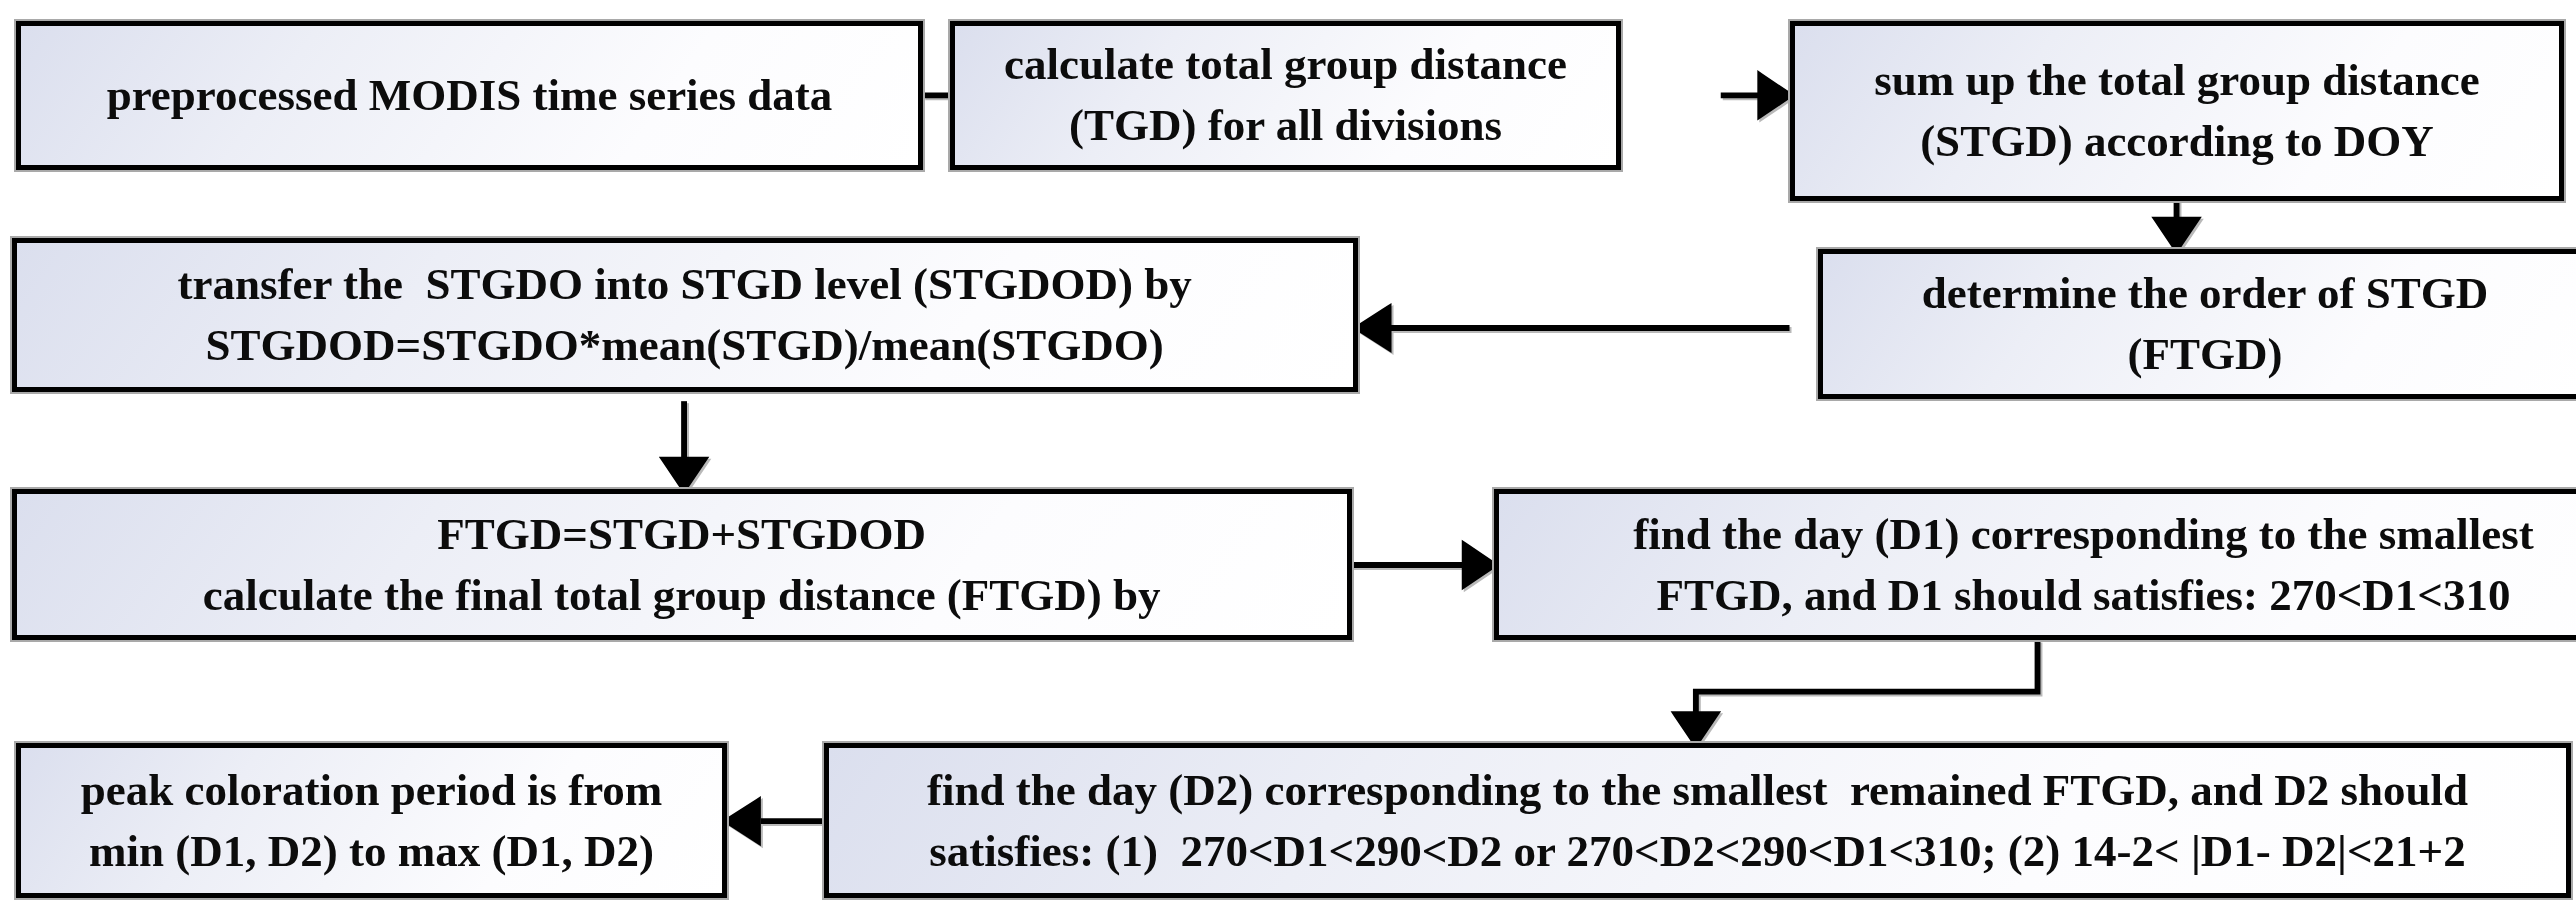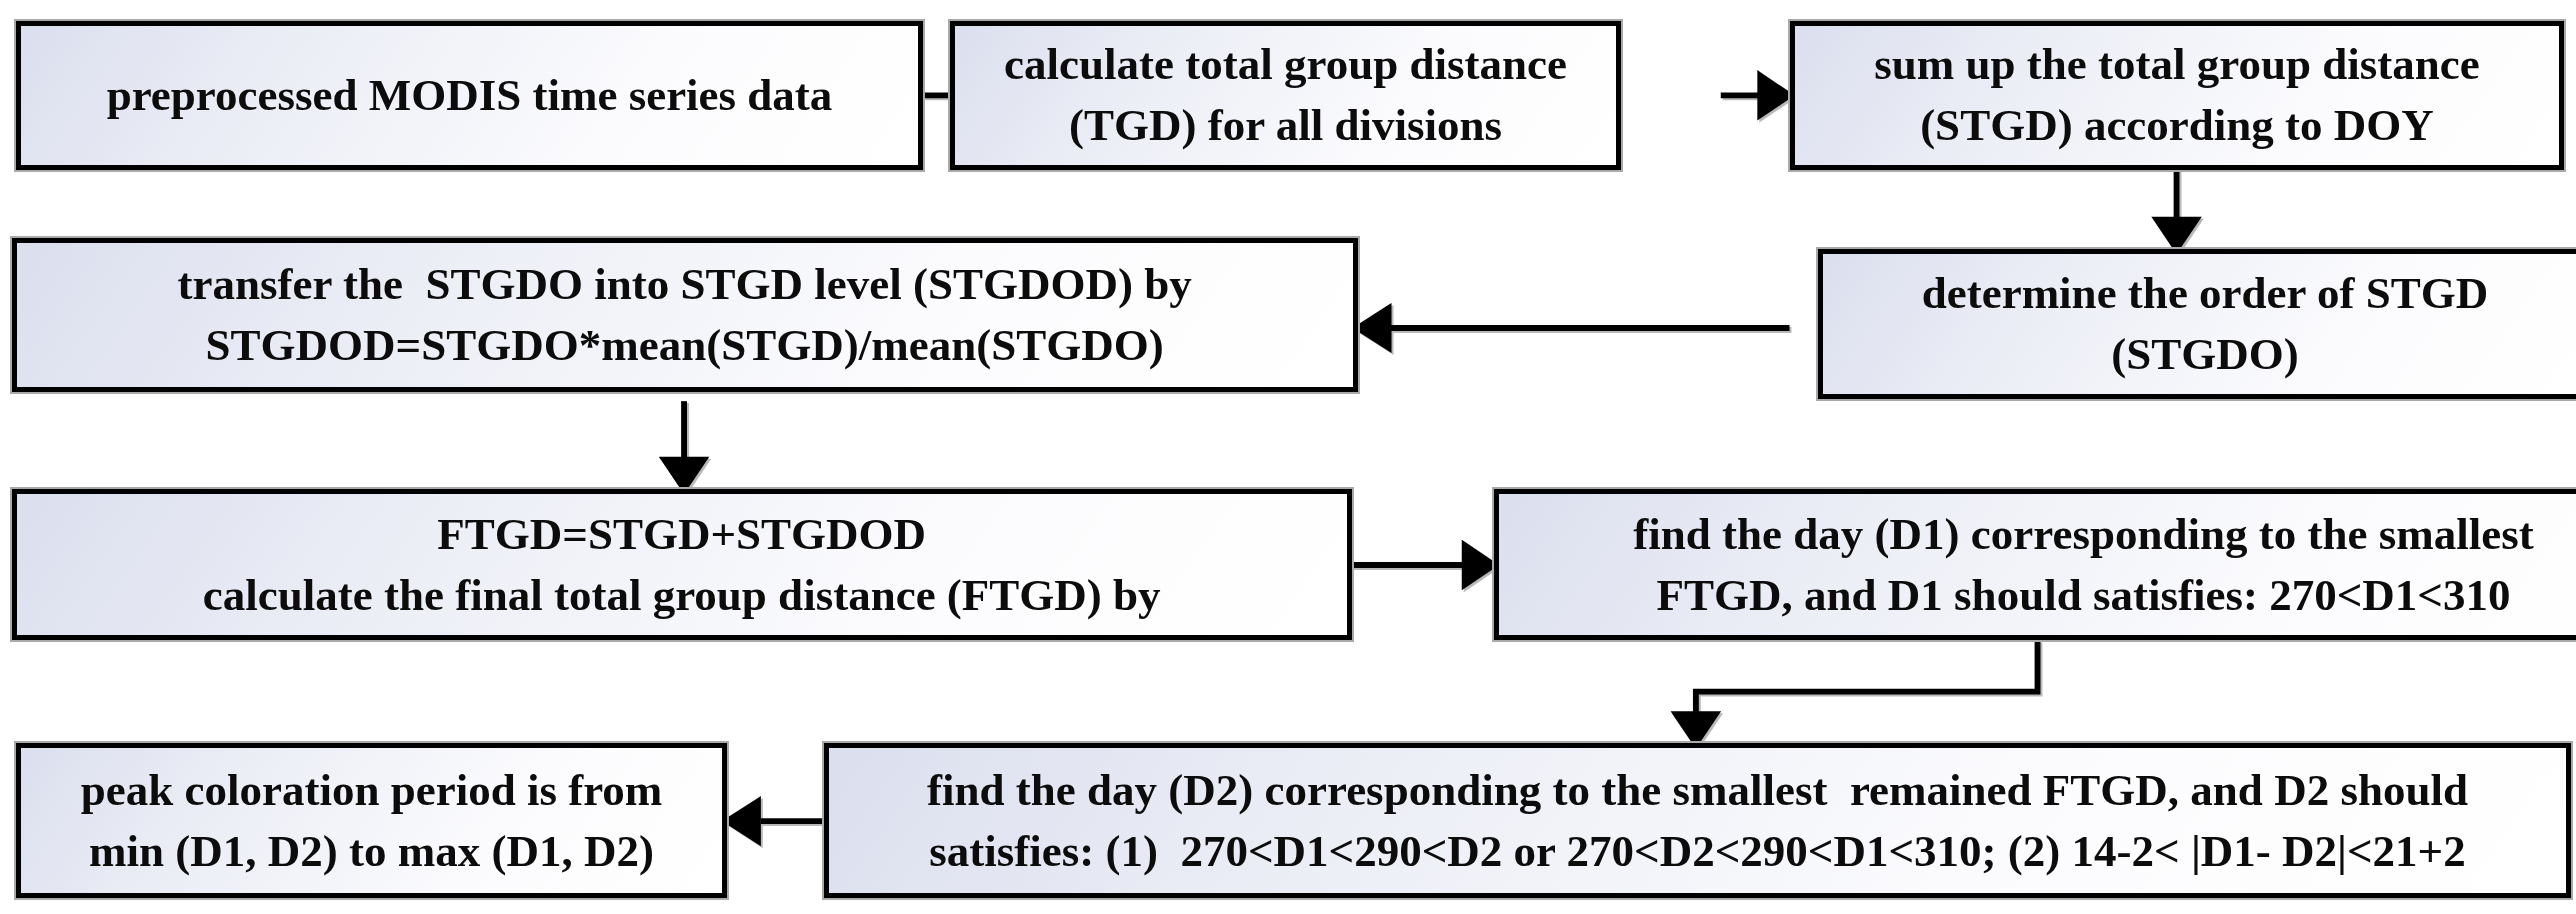--- a/index.html
+++ b/index.html
@@ -44,21 +44,21 @@
     font-size: 45px;
     font-weight: bold;
     color: #0c0c0c;
     line-height: 61px;
     white-space: pre;
     letter-spacing: 0px;
   }
   
   #box-1 { left: 16px;   top: 20.5px;   width: 907px; height: 149px; }
   #box-2 { left: 950px; top: 20.5px;   width: 671px;  height: 149px; }
-  #box-3 { left: 1790px; top: 20.5px;   width: 774px; height: 149px; }
+  #box-3 { left: 1790px; top: 20.5px;   width: 774px; height: 180px; }
   #box-4 { left: 1790px; top: 249px;  width: 774px; height: 150px; margin-left: 28px; }
   #box-5 { left: 11.7px;   top: 238px;  width: 1346px; height: 154px; }
   #box-6 { left: 11.7px;   top: 489px;  width: 1340px; height: 151px; }
   #box-7 { left: 1494px; top: 489px;  width: 1179px; height: 151px; }
   #box-8 { left: 824px; top: 743px; width: 1747px; height: 155px; }
   #box-9 { left: 16px;   top: 743px; width: 711px;  height: 155px; }
 </style>
 </head>
 <body>
 
@@ -118,21 +118,21 @@
     <div class="box-line">(TGD) for all divisions</div>
   </div>
 
   <div id="box-3" class="flow-box">
     <div class="box-line">sum up the total group distance</div>
     <div class="box-line">(STGD) according to DOY</div>
   </div>
 
   <div id="box-4" class="flow-box">
     <div class="box-line">determine the order of STGD</div>
-    <div class="box-line">(STGDO)</div>
+    <div class="box-line">(FTGD)</div>
   </div>
 
   <div id="box-5" class="flow-box">
     <div class="box-line">transfer the  STGDO into STGD level (STGDOD) by</div>
     <div class="box-line">STGDOD=STGDO*mean(STGD)/mean(STGDO)</div>
   </div>
 
   <div id="box-6" class="flow-box">
     <div class="box-line">FTGD=STGD+STGDOD</div>
     <div class="box-line">calculate the final total group distance (FTGD) by</div>

